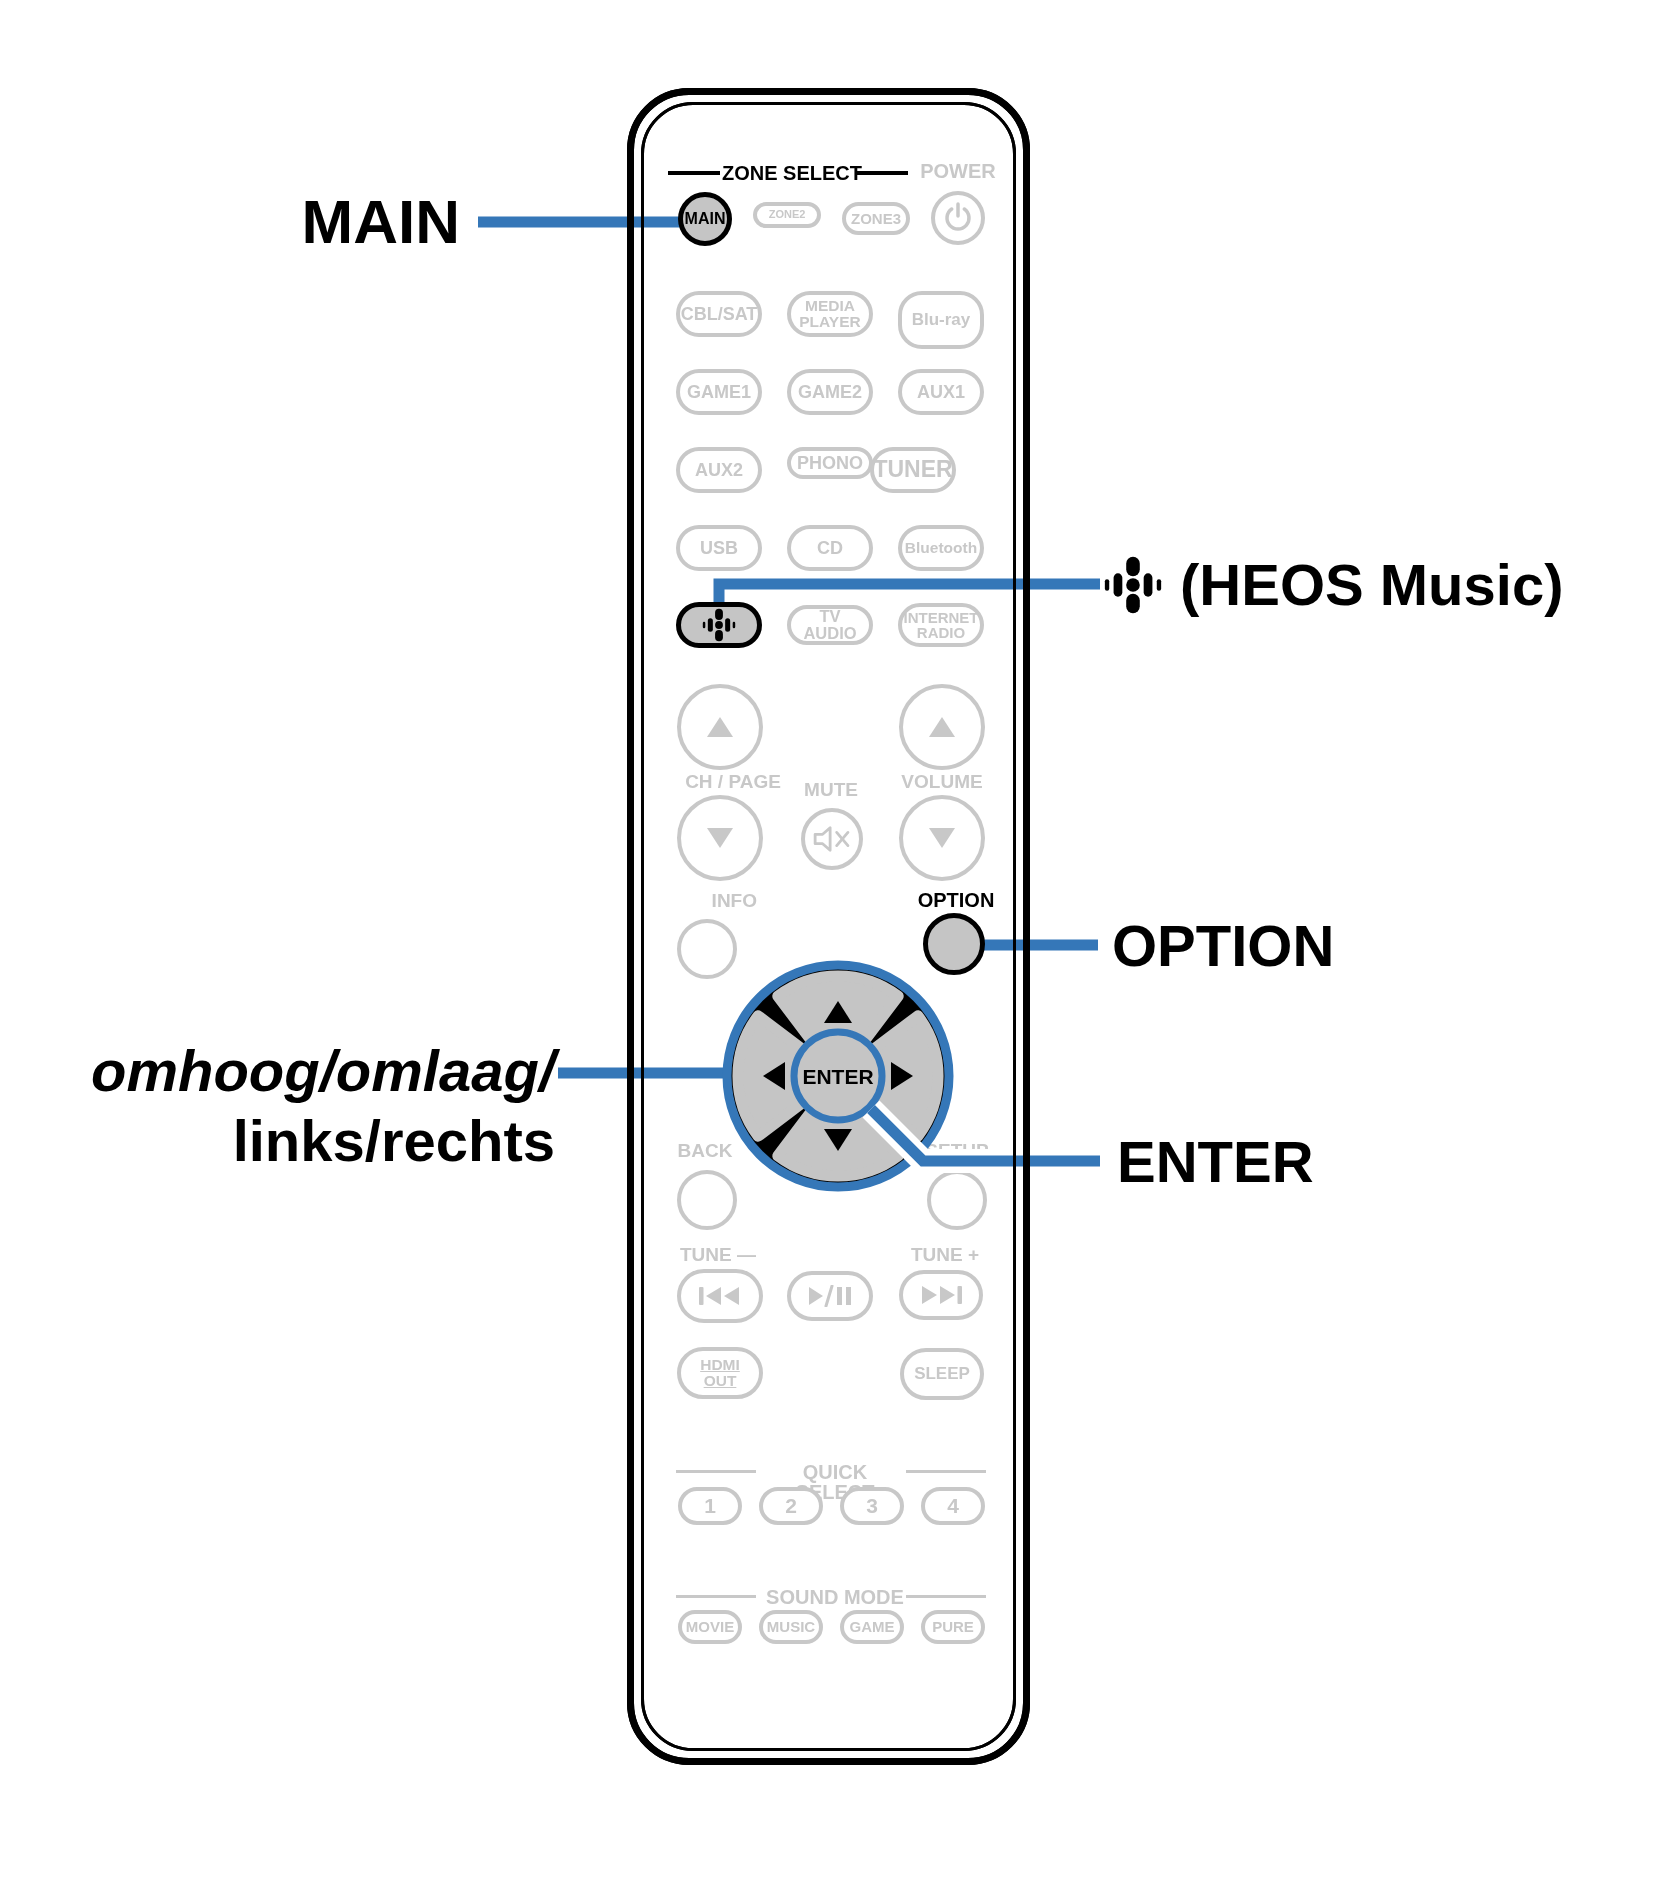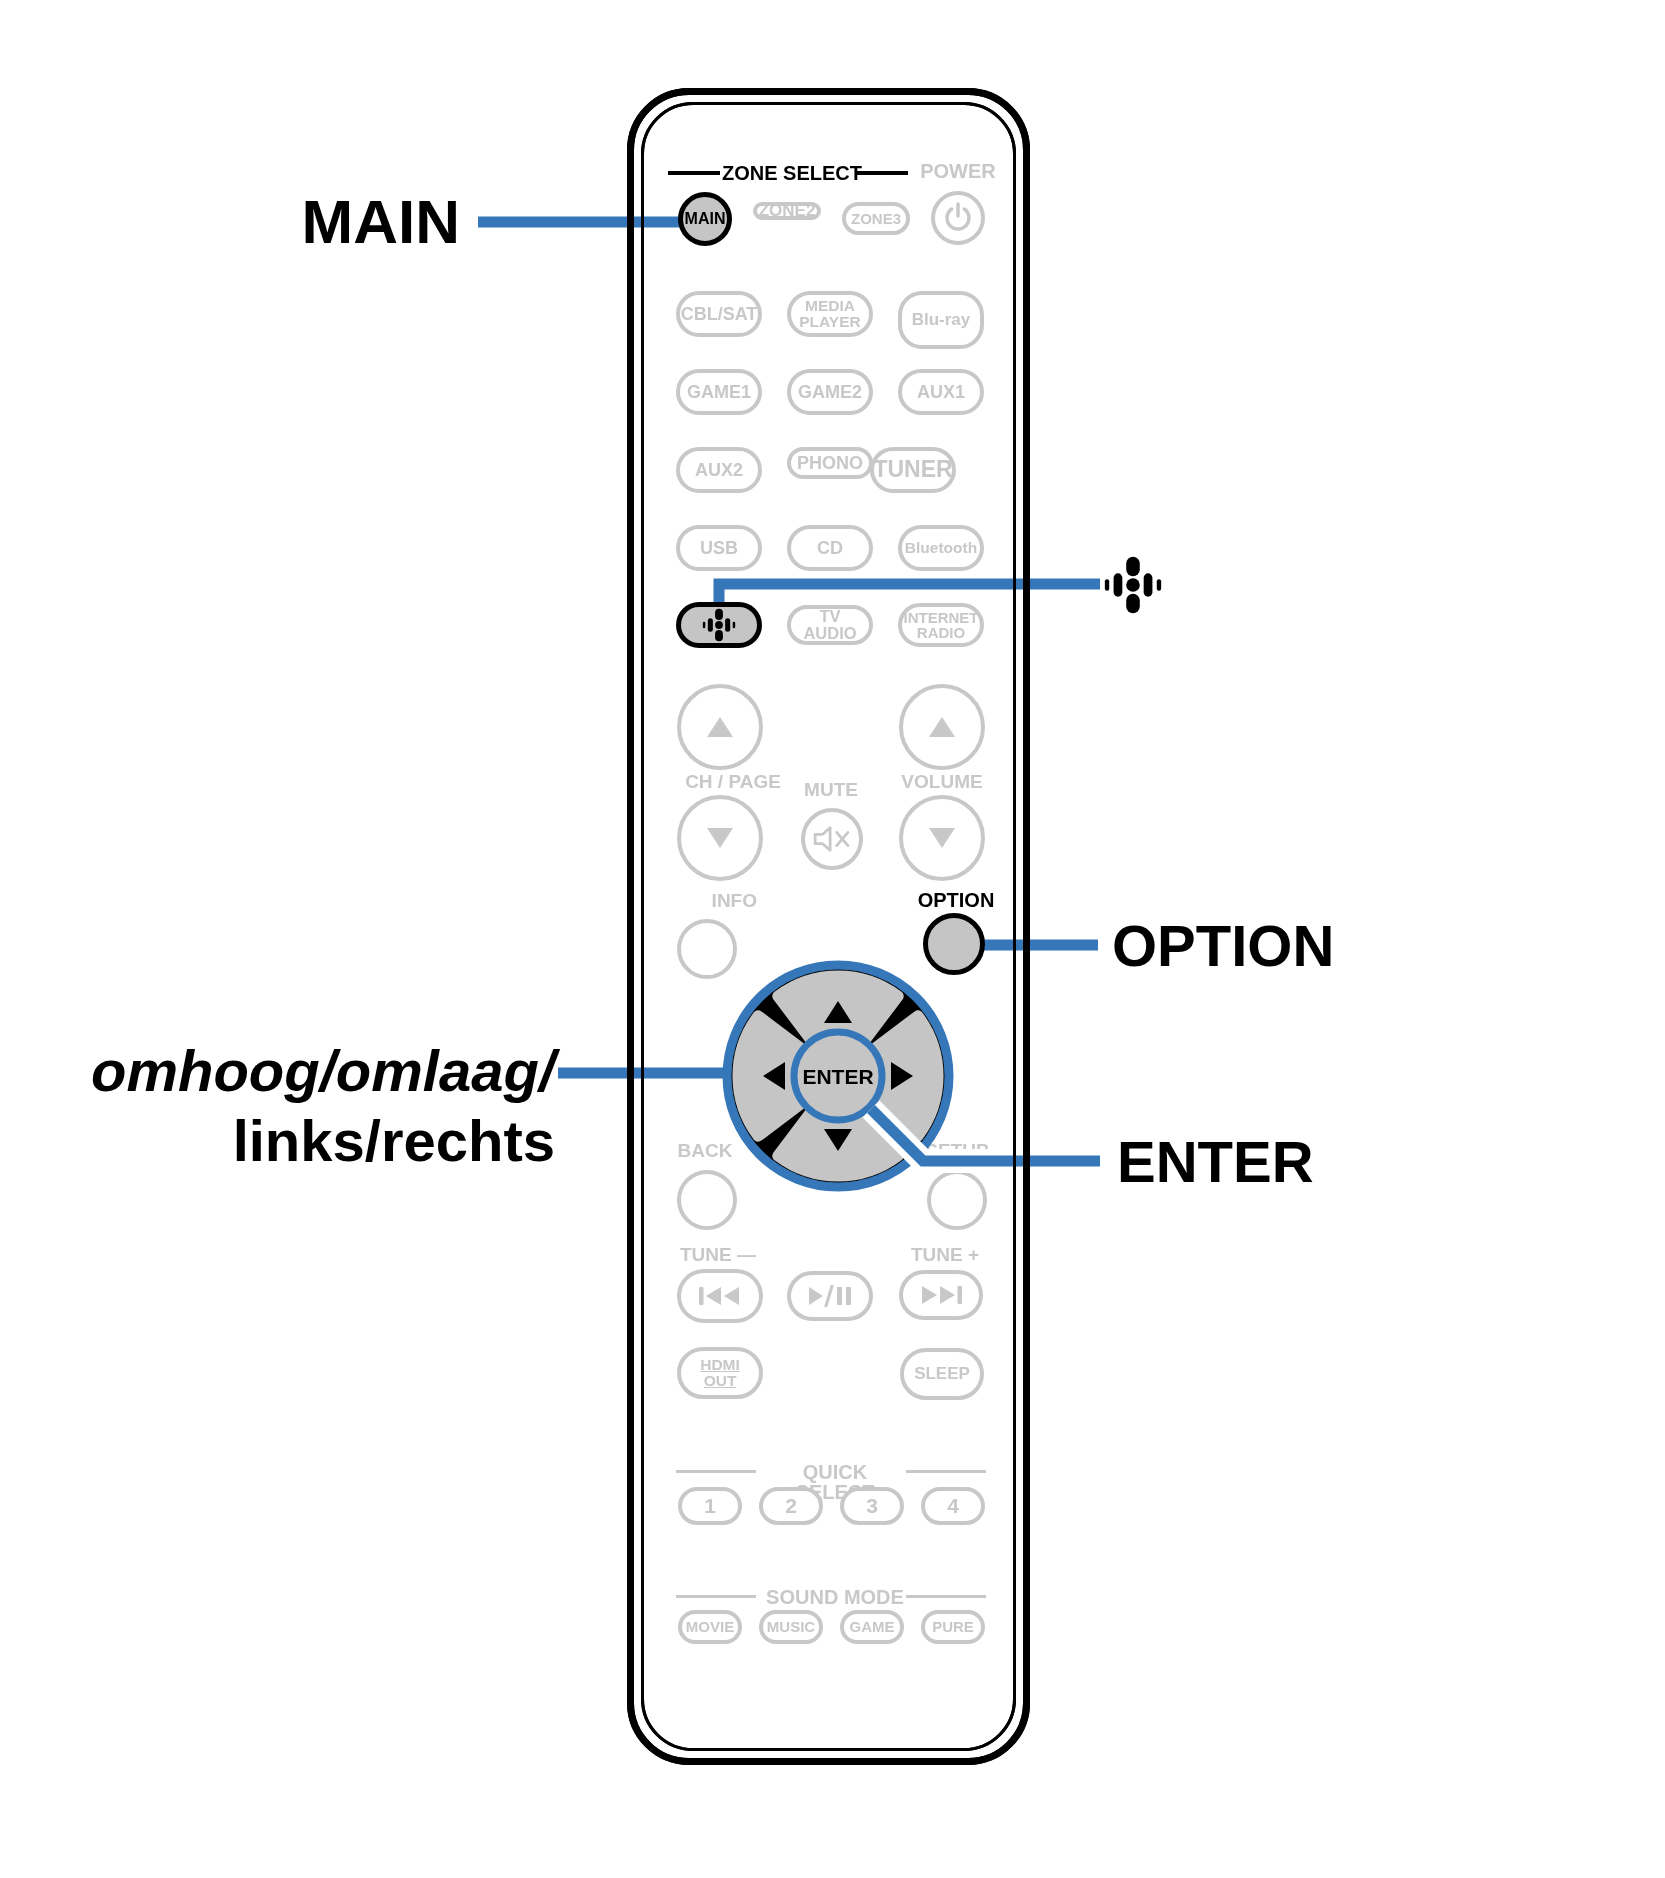--- a/index.html
+++ b/index.html
@@ -43,21 +43,21 @@
     <polyline points="719,606 719,584 1100,584" fill="none" stroke="#3577b8" stroke-width="11"></polyline>
     <line x1="982" y1="945" x2="1098" y2="945" stroke="#3577b8" stroke-width="11"></line>
     <line x1="558" y1="1073" x2="740" y2="1073" stroke="#3577b8" stroke-width="11"></line>
   </svg>
 
   <div class="abs r lbl-k" style="left:722px;top:163px;width:140px;font-size:20px;">ZONE SELECT</div>
   <div class="abs r dash-k" style="left:668px;top:171px;width:52px;height:4px;"></div>
   <div class="abs r dash-k" style="left:856px;top:171px;width:52px;height:4px;"></div>
 
   <div class="abs r circ hl" style="left:678px;top:192px;width:54px;height:54px;font-size:16px;">MAIN</div>
-  <div class="abs r pill" style="left:753px;top:202px;width:68px;height:18px;border-radius:17px;font-size:17px;">ZONE2</div>
+  <div class="abs r pill" style="left:753px;top:202px;width:68px;height:26px;border-radius:17px;font-size:11px;">ZONE2</div>
   <div class="abs r pill" style="left:842px;top:202px;width:68px;height:33px;border-radius:17px;font-size:15px;">ZONE3</div>
   <div class="abs r lbl" style="left:908px;top:161px;width:100px;font-size:20px;">POWER</div>
   <div class="abs r circ" style="left:931px;top:191px;width:54px;height:54px;">
     <svg width="36" height="36" viewBox="0 0 36 36">
       <path d="M 24.3 9 A 11 11 0 1 1 11.7 9" fill="none" stroke="#c8c8c8" stroke-width="3.5" stroke-linecap="round"></path>
       <line x1="18" y1="4" x2="18" y2="16" stroke="#c8c8c8" stroke-width="3.5" stroke-linecap="round"></line>
     </svg>
   </div>
 
   <div class="abs r pill" style="left:676px;top:291px;width:86px;height:46px;font-size:18px;">CBL/SAT</div>
@@ -217,20 +217,21 @@
   <div class="abs callout" style="left:1100px;top:545px;height:80px;display:flex;align-items:center;gap:14px;">
     <svg width="66" height="66" viewBox="0 0 68 68" fill="#000">
       <rect x="27" y="5" width="14" height="20" rx="7"></rect>
         <rect x="27" y="27" width="14" height="14" rx="7"></rect>
       <rect x="27" y="43" width="14" height="20" rx="7"></rect>
         <rect x="14" y="22" width="9" height="24" rx="4.5"></rect>
       <rect x="45" y="22" width="9" height="24" rx="4.5"></rect>
         <rect x="5" y="28" width="4.5" height="12" rx="2.2"></rect>
       <rect x="58.5" y="28" width="4.5" height="12" rx="2.2"></rect>
     </svg>
+    <span style="font-size:58px;">(HEOS Music)</span>
   </div>
 
   <div class="abs callout" style="left:1112px;top:914px;font-size:58px;">OPTION</div>
 
   <div class="abs callout" style="left:75px;top:1036px;width:480px;text-align:right;font-size:58px;line-height:70px;">
     <span style="display:block;font-style:italic;">omhoog/omlaag/</span>
     <span style="display:block;">links/rechts</span>
   </div>
 
   <div class="abs callout" style="left:1117px;top:1130px;font-size:58px;">ENTER</div>

